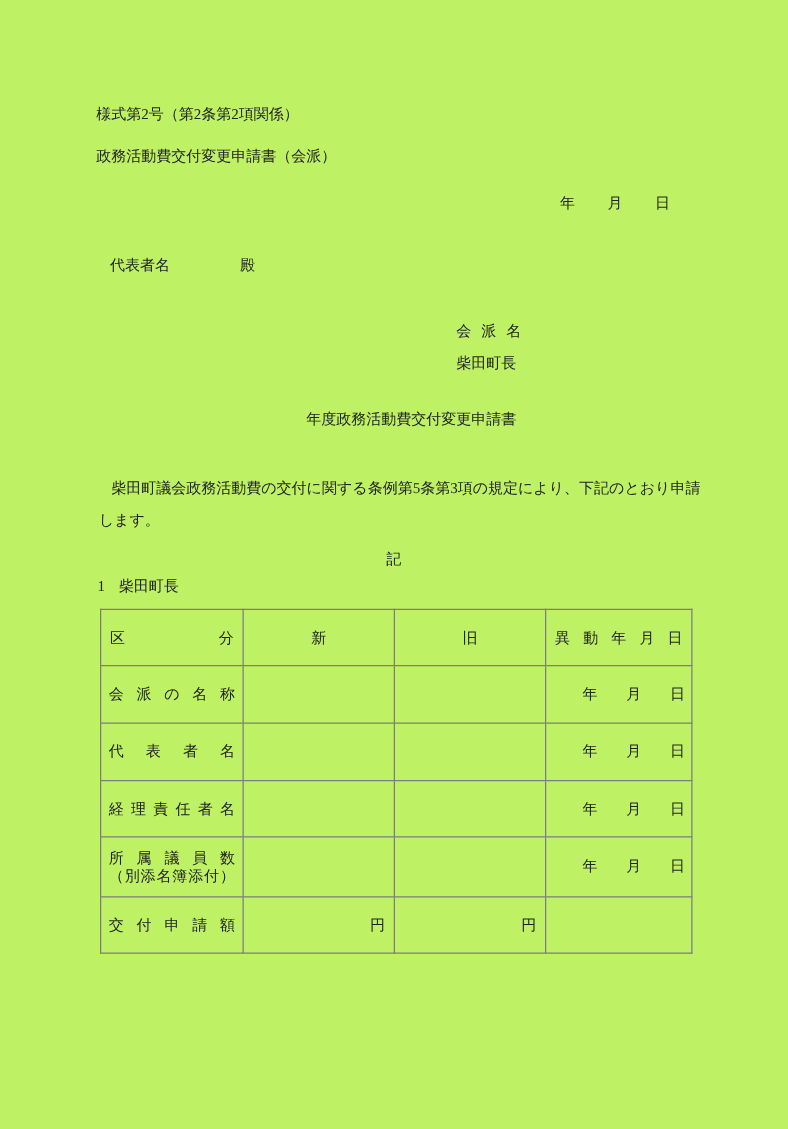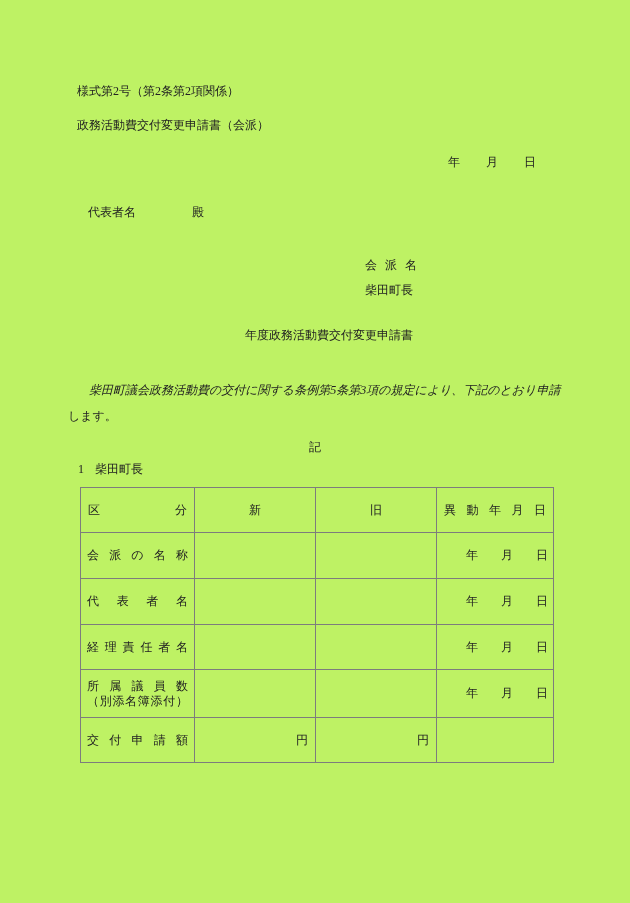--- a/index.html
+++ b/index.html
@@ -19,22 +19,22 @@
 
   
   .form-number{left:77px;top:84px;}
   .form-title{left:77px;top:118px;}
   .issue-date{left:448px;top:155px;gap:26px;}
   .addressee{left:88px;top:205px;}
   .honorific{left:192px;top:205px;}
   .party-label{left:365px;top:258px;width:52px;}
   .rep-label{left:365px;top:283px;}
   .app-title{left:245px;top:328px;}
-  .body-l1{left:77px;top:383px;text-indent:12px;font-style:italic;}
-  .body-l2{left:68px;top:409px;}
+  .body-l1{left:77px;top:383px;text-indent:12px;}
+  .body-l2{left:79px;top:409px;}
   .record{left:0;top:440px;width:630px;text-align:center;}
   .section{left:78px;top:462px;gap:11px;}
 
   
   .table-wrap{position:absolute;left:80px;top:487px;}
   table{border-collapse:collapse;table-layout:fixed;}
   td{border:1px solid #7d7d7d;padding:0;vertical-align:middle;font-size:12px;color:#222;}
   .jlabel{display:flex;justify-content:space-between;padding:0 6px;box-sizing:border-box;width:100%;}
   .hlabel{display:flex;justify-content:space-between;padding:0 7px;box-sizing:border-box;width:100%;}
   .center{text-align:center;}

